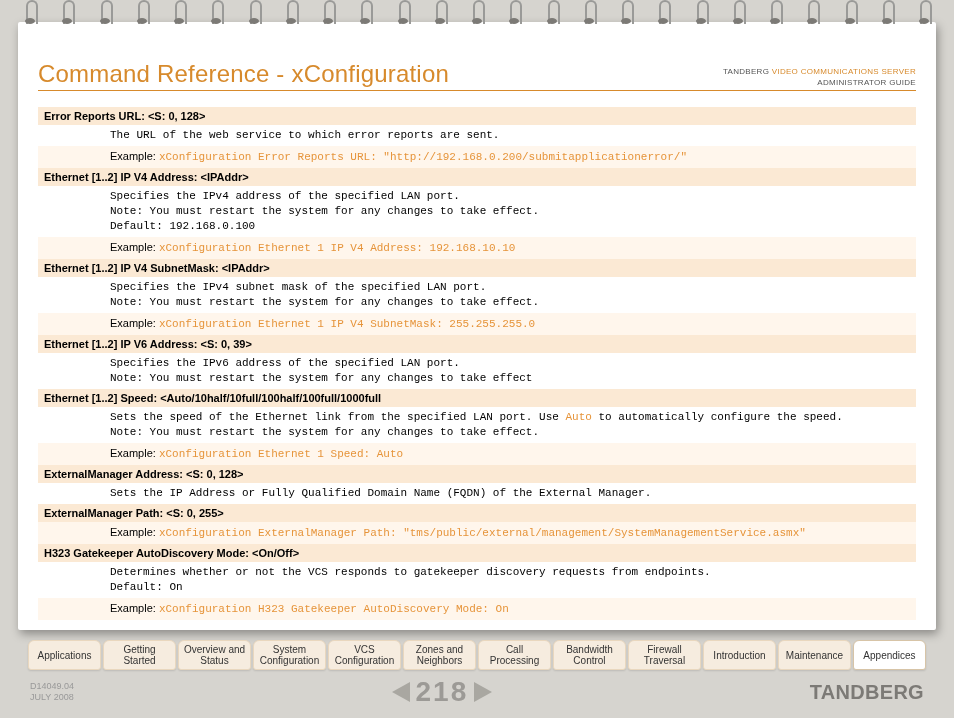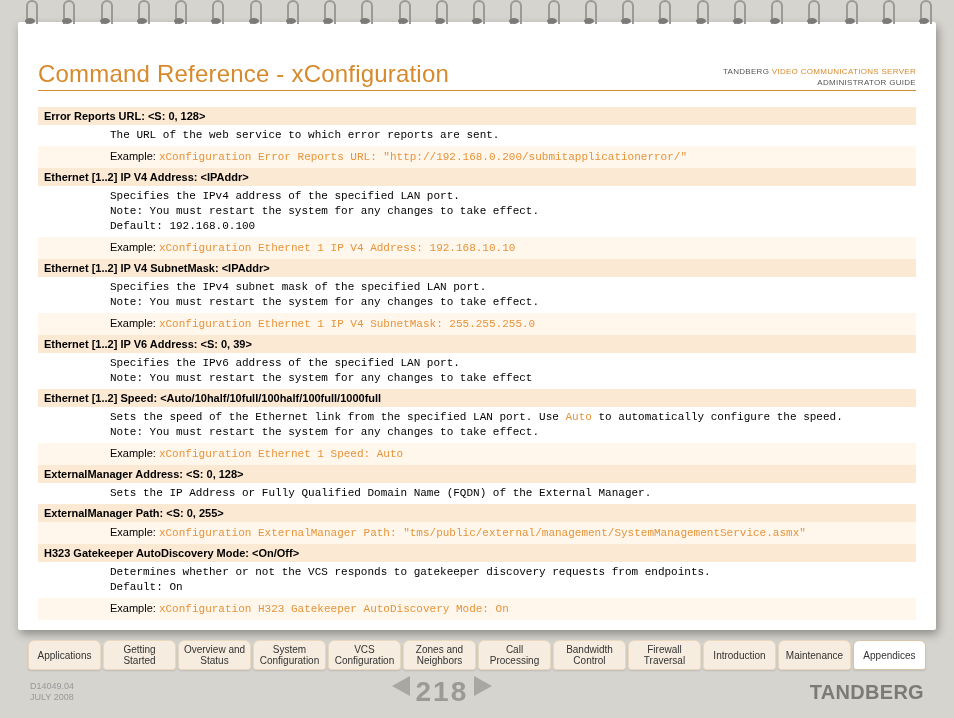--- a/index.html
+++ b/index.html
@@ -19,21 +19,21 @@
   .row-desc { background: #fff; padding: 3px 6px 3px 72px; font-size: 11px; line-height: 15px; font-family: Liberation Mono, monospace; }
   .row-alt  { background: #fff6ec; padding: 3px 6px 3px 72px; font-size: 11px; line-height: 15px; }
   .mono { font-family: "Courier New", monospace; color: #e6943a; }
   .normal { color: #000; }
   .autolink { color: #e6943a; }
   .tabs { position: absolute; bottom: 48px; left: 28px; right: 28px; display: flex; gap: 2px; }
   .tab { flex: 1; background: #f6ecdf; border: 1px solid #e9d7be; border-radius: 6px 6px 3px 3px; height: 30px; display: flex; align-items: center; justify-content: center; font-size: 10px; color: #333; text-align: center; line-height: 11px; padding: 2px 3px; cursor: pointer; box-shadow: 0 1px 2px rgba(0,0,0,.12); }
   .tab.active { background: #fff; border-color: #d7c4a7; }
   .footer { position: absolute; bottom: 10px; left: 30px; right: 30px; display: flex; justify-content: space-between; align-items: center; }
   .docid { color: #999; font-size: 9px; line-height: 11px; }
-  .pager { color: #9c9a96; font-size: 28px; font-weight: bold; letter-spacing: 2px; display: flex; align-items: flex-start; gap: 6px; }
+  .pager { color: #9c9a96; font-size: 28px; font-weight: bold; letter-spacing: 2px; display: flex; align-items: center; gap: 6px; }
   .arrow { width: 0; height: 0; border-top: 10px solid transparent; border-bottom: 10px solid transparent; display: inline-block; cursor: pointer; }
   .arrow.l { border-right: 18px solid #a9a7a1; }
   .arrow.r { border-left: 18px solid #a9a7a1; }
   .logo { font-weight: 900; color: #7c7a76; font-size: 20px; letter-spacing: .3px; }
 </style>
 </head>
 <body>
 
 <div class="stage">
   <div class="spiral" id="spiral">

